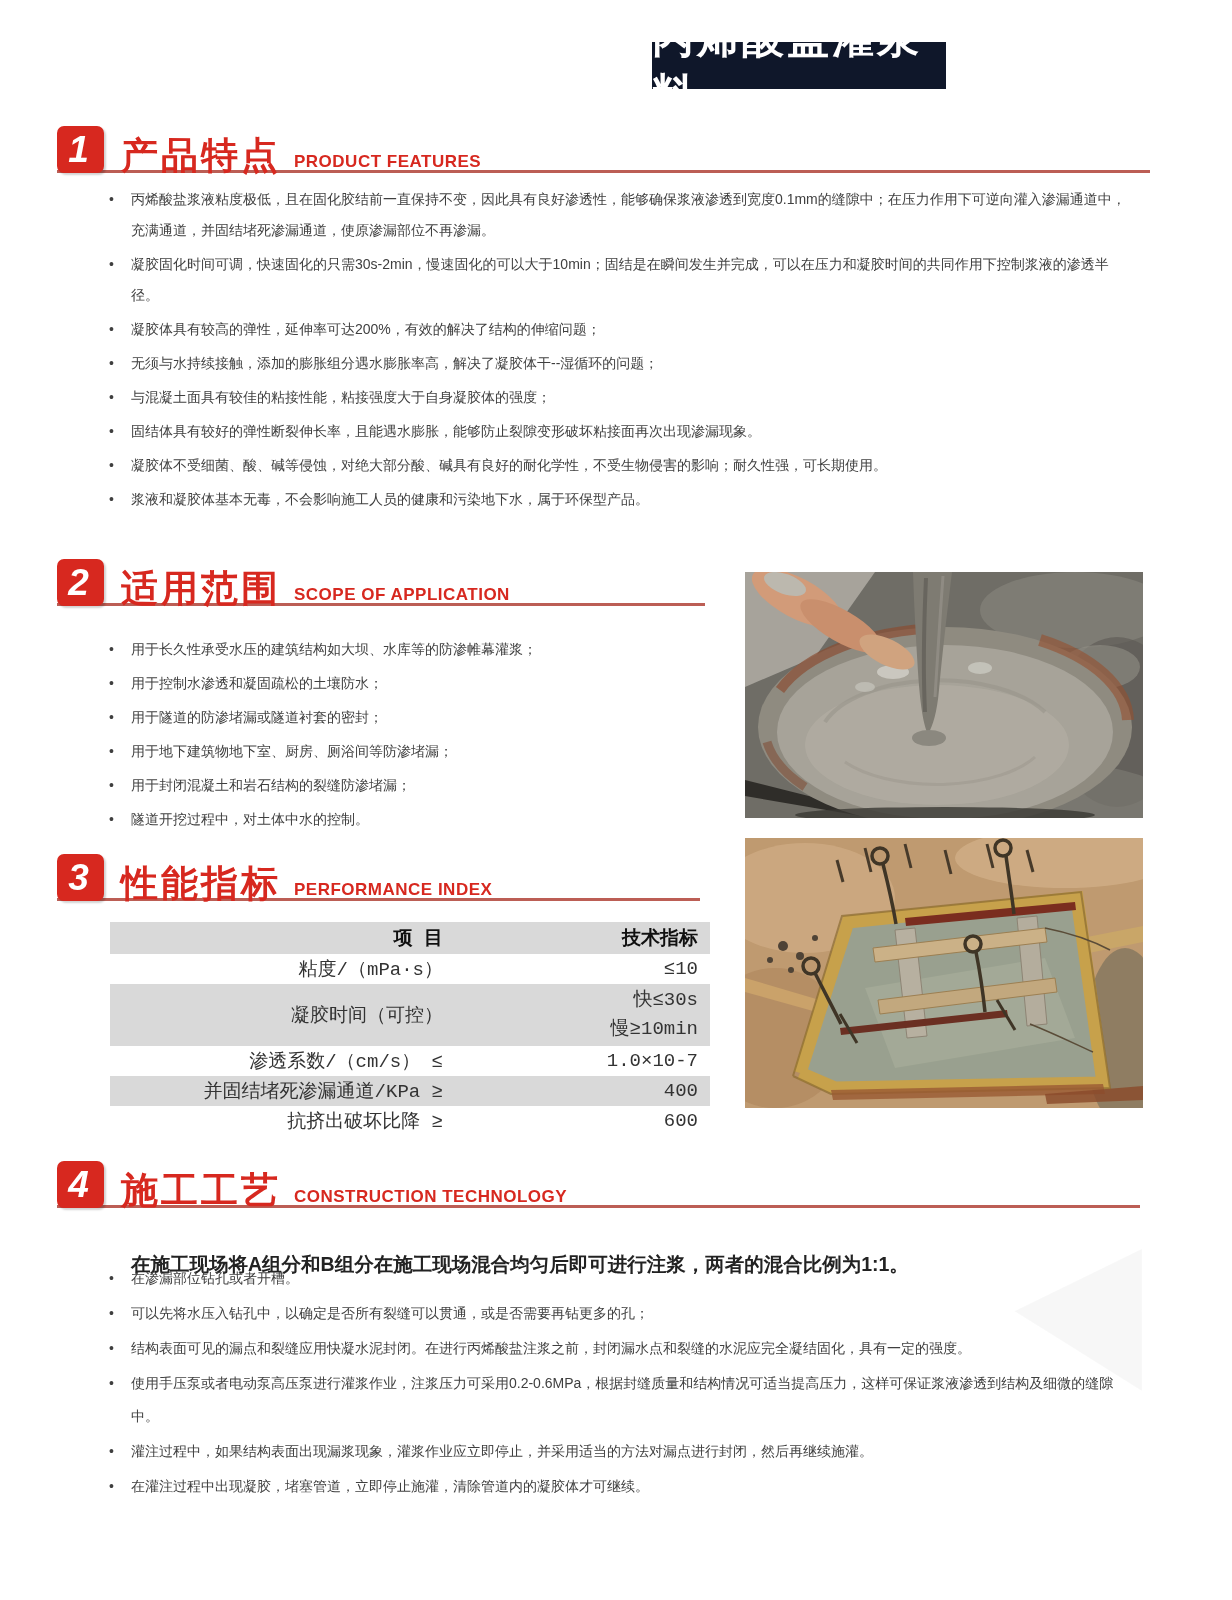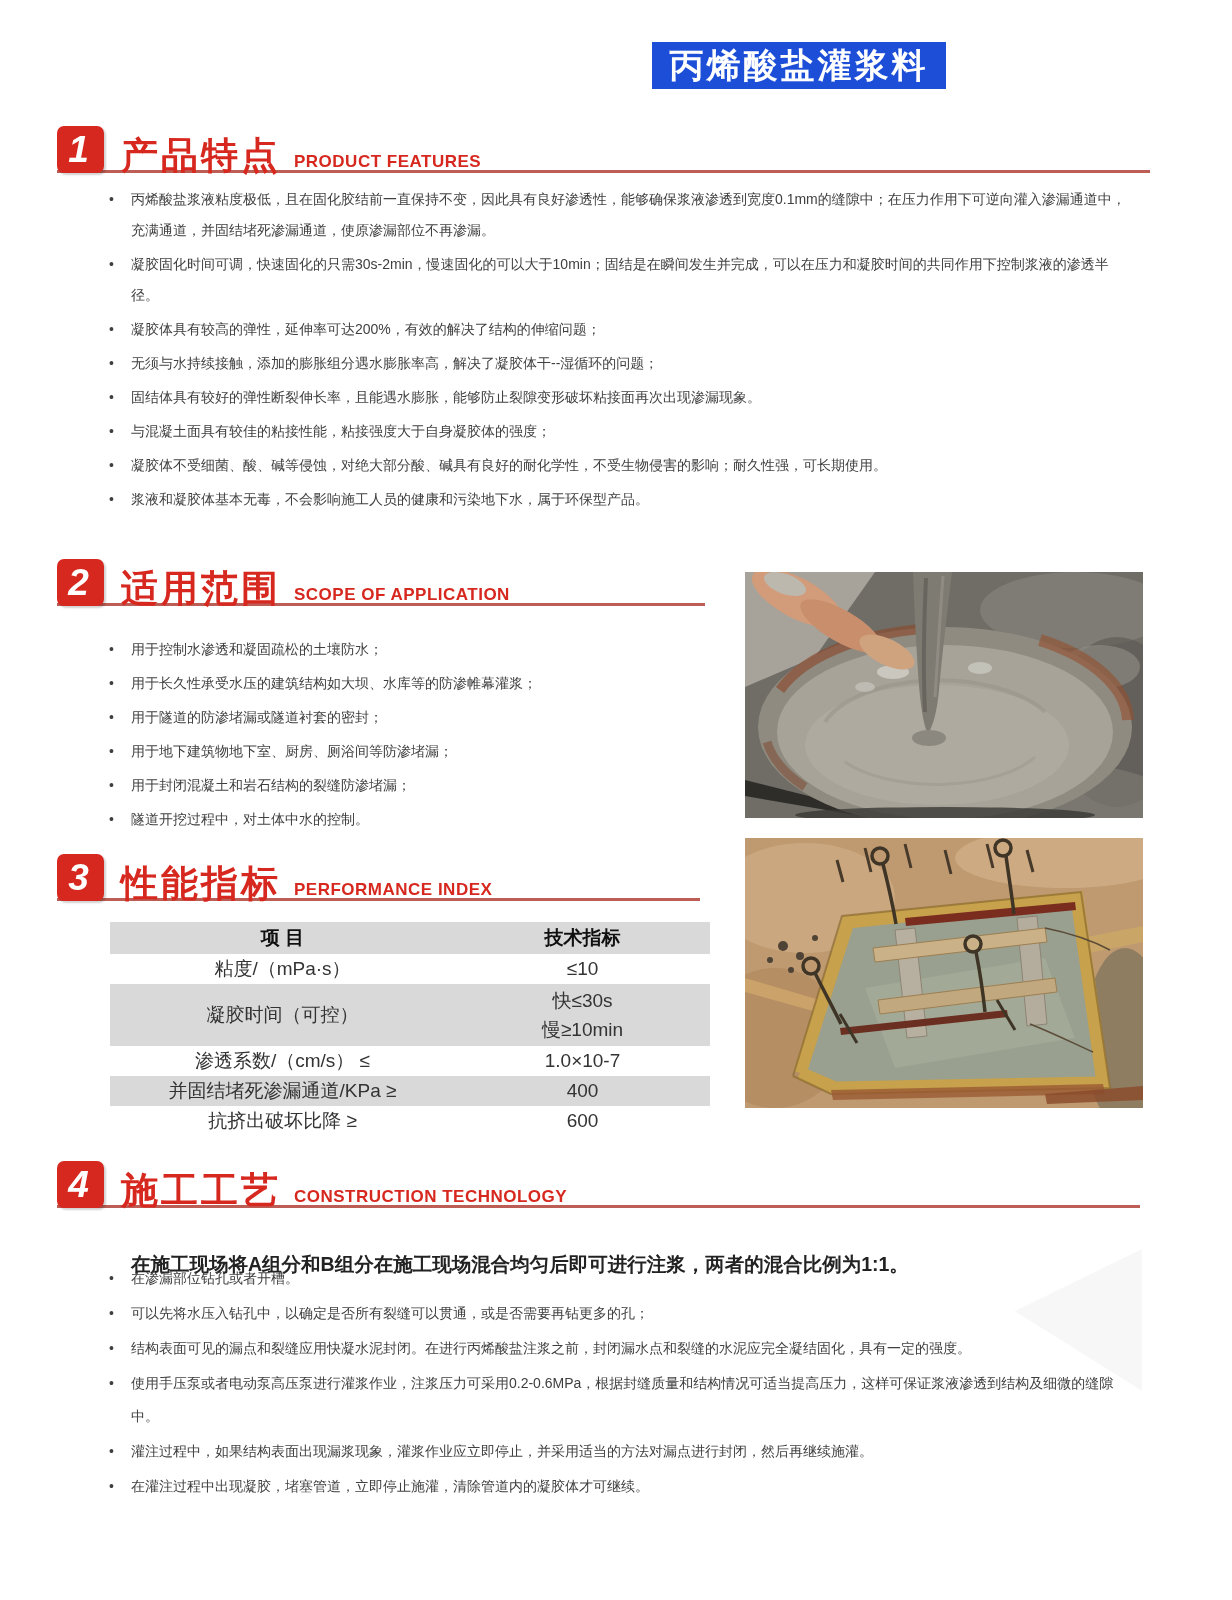--- a/index.html
+++ b/index.html
@@ -3,21 +3,21 @@
 <meta charset="utf-8">
 <style>
   * { margin:0; padding:0; box-sizing:border-box; }
   html,body { background:#ffffff; }
   body { font-family:"Liberation Sans","DejaVu Sans",sans-serif; }
   .page { position:relative; width:1232px; height:1600px; margin:0 auto; background:#ffffff; overflow:hidden; }
 
   
   .title-banner {
     position:absolute; left:652px; top:42px; width:294px; height:47px;
-    background:#1d4ed8; color:#ffffff; font-size:34px; font-weight:700;
+    background:#0f172a; color:#ffffff; font-size:42px; font-weight:700;
     letter-spacing:3px; display:flex; align-items:center; justify-content:center;
   }
 
   
   .sec-head { position:absolute; left:57px; display:flex; align-items:flex-end; height:47px; z-index:2; }
   .numbox {
     width:47px; height:47px; background:#d7281f; border-radius:7px;
     color:#ffffff; font-size:37px; font-weight:700; font-style:italic;
     display:flex; align-items:center; justify-content:center;
     box-shadow:2px 2px 2px rgba(0,0,0,0.18); padding-right:4px;
@@ -33,21 +33,21 @@
   .list-1 { top:184px; left:106px; width:1020px; line-height:31px; }
   .list-1 li { margin-bottom:3px; }
   .list-2 { top:632px; left:106px; width:625px; line-height:34px; }
   .list-4 { top:1262px; left:106px; width:1015px; line-height:33px; }
   .list-4 li { margin-bottom:2px; }
   .intro-line { position:absolute; left:131px; top:1228px; width:1000px; font-size:19.5px; font-weight:700; color:#222;margin-top:23px; }
 
   
   .spec-wrap { position:absolute; left:110px; top:922px; width:600px; }
   table.spec { width:600px; border-collapse:collapse; font-size:19px; color:#333; table-layout:fixed; }
-  table.spec th, table.spec td { text-align:center; padding:2px 12px; vertical-align:middle; font-weight:400; }
+  table.spec th, table.spec td { text-align:right; padding:2px 12px; vertical-align:middle; font-weight:400;font-family:Liberation Mono, monospace; }
   table.spec col.c1 { width:345px; }
   table.spec thead th { font-weight:700; color:#101010; height:32px; }
   tr.gray { background:#d9d9d9; }
   tr.h30 { height:20px; } tr.h62 { height:62px; }
   .gel-line { line-height:29px; }
 
   
   .photo { position:absolute; overflow:hidden; background:#777; }
   .photo-1 { left:745px; top:572px; width:398px; height:246px; }
   .photo-2 { left:745px; top:838px; width:398px; height:270px; }
@@ -68,35 +68,35 @@
     <div class="numbox">1</div>
     <div class="title-cn">产品特点</div>
     <div class="title-en">PRODUCT FEATURES</div>
   </div>
   <div class="rule" style="top:170px;width:1093px;"></div>
   <ul class="bullets list-1">
     <li>丙烯酸盐浆液粘度极低，且在固化胶结前一直保持不变，因此具有良好渗透性，能够确保浆液渗透到宽度0.1mm的缝隙中；在压力作用下可逆向灌入渗漏通道中，充满通道，并固结堵死渗漏通道，使原渗漏部位不再渗漏。</li>
     <li>凝胶固化时间可调，快速固化的只需30s-2min，慢速固化的可以大于10min；固结是在瞬间发生并完成，可以在压力和凝胶时间的共同作用下控制浆液的渗透半径。</li>
     <li>凝胶体具有较高的弹性，延伸率可达200%，有效的解决了结构的伸缩问题；</li>
     <li>无须与水持续接触，添加的膨胀组分遇水膨胀率高，解决了凝胶体干--湿循环的问题；</li>
+    <li>与混凝土面具有较佳的粘接性能，粘接强度大于自身凝胶体的强度；</li>
     <li>固结体具有较好的弹性断裂伸长率，且能遇水膨胀，能够防止裂隙变形破坏粘接面再次出现渗漏现象。</li>
-    <li>与混凝土面具有较佳的粘接性能，粘接强度大于自身凝胶体的强度；</li>
     <li>凝胶体不受细菌、酸、碱等侵蚀，对绝大部分酸、碱具有良好的耐化学性，不受生物侵害的影响；耐久性强，可长期使用。</li>
     <li>浆液和凝胶体基本无毒，不会影响施工人员的健康和污染地下水，属于环保型产品。</li>
   </ul>
 
   <div class="sec-head" style="top:559px;">
     <div class="numbox">2</div>
     <div class="title-cn">适用范围</div>
     <div class="title-en">SCOPE OF APPLICATION</div>
   </div>
   <div class="rule" style="top:603px;width:648px;"></div>
   <ul class="bullets list-2">
+    <li>用于长久性承受水压的建筑结构如大坝、水库等的防渗帷幕灌浆；</li>
     <li>用于控制水渗透和凝固疏松的土壤防水；</li>
-    <li>用于长久性承受水压的建筑结构如大坝、水库等的防渗帷幕灌浆；</li>
     <li>用于隧道的防渗堵漏或隧道衬套的密封；</li>
     <li>用于地下建筑物地下室、厨房、厕浴间等防渗堵漏；</li>
     <li>用于封闭混凝土和岩石结构的裂缝防渗堵漏；</li>
     <li>隧道开挖过程中，对土体中水的控制。</li>
   </ul>
 
   <div class="photo photo-1">
     <svg width="398" height="246" viewBox="0 0 398 246" xmlns="http://www.w3.org/2000/svg">
       <rect width="398" height="246" fill="#6f6d66"></rect>
       <ellipse cx="330" cy="38" rx="95" ry="38" fill="#8a8880" opacity="0.55"></ellipse>

